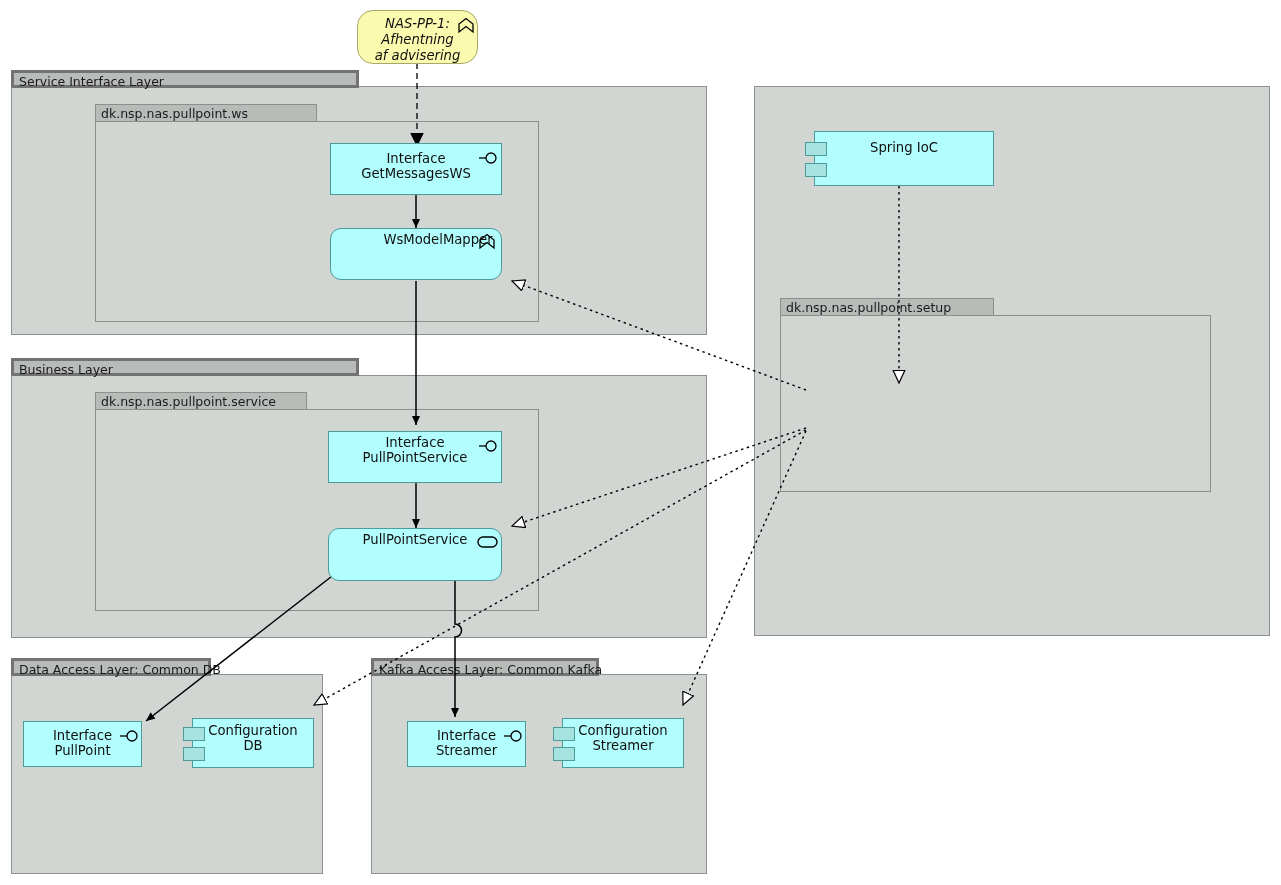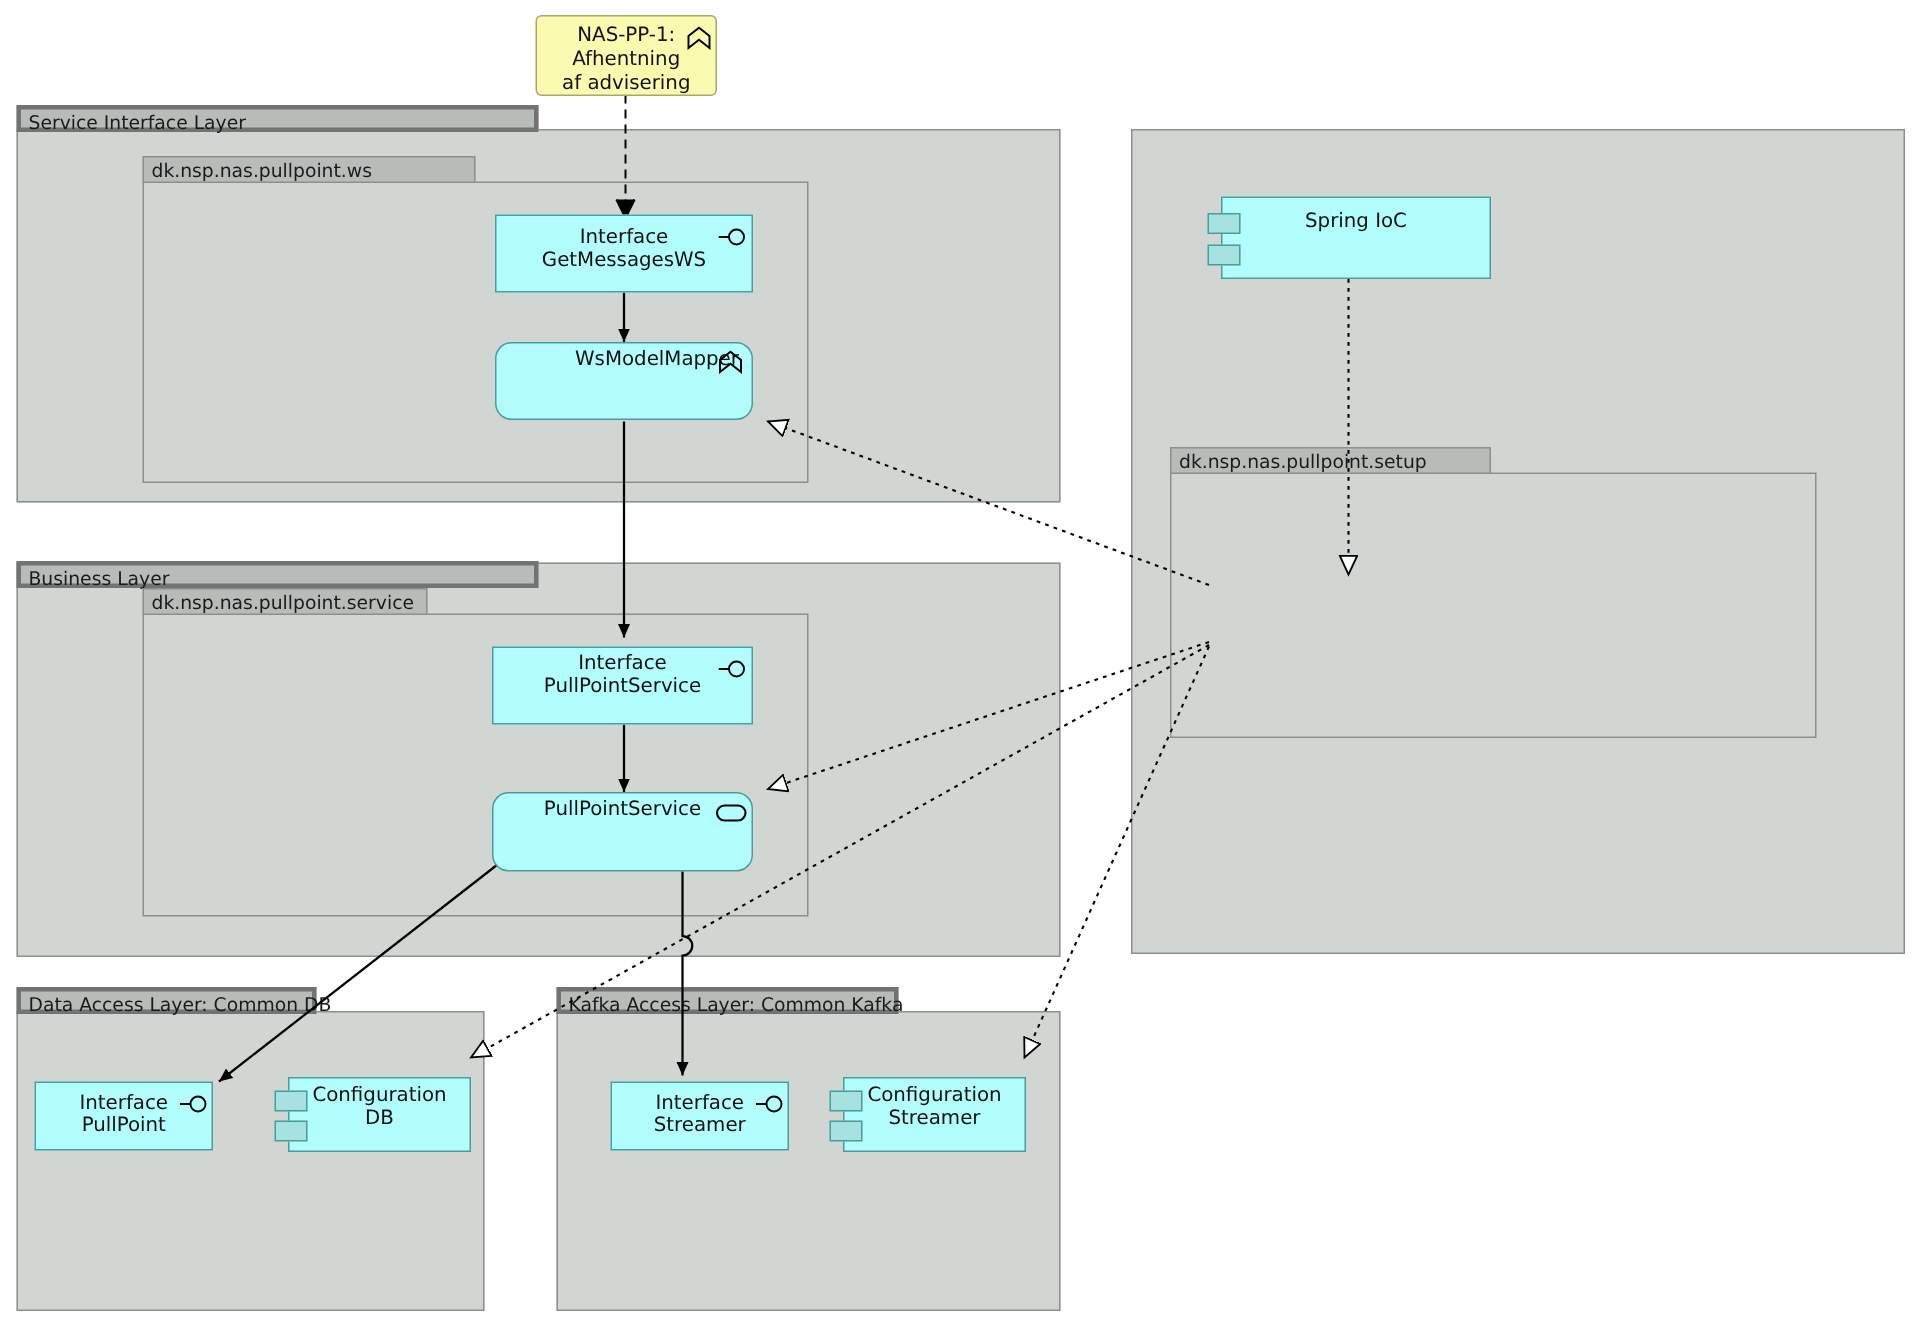--- a/index.html
+++ b/index.html
@@ -10,21 +10,21 @@
              font-size:12.5px;color:#1a1a1a;line-height:18px;padding:0 5px;white-space:nowrap;}
   .pkg{position:absolute;background:#d2d6d3;border:1px solid #8c908d;box-sizing:border-box;}
   .pkg-tab{position:absolute;background:#b8bcb9;border:1px solid #8c908d;box-sizing:border-box;
            font-size:12.5px;color:#1a1a1a;line-height:18px;padding:0 5px;white-space:nowrap;}
   .node{position:absolute;box-sizing:border-box;background:#b2fdfd;border:1px solid #4c9c9c;}
   .node.rounded{border-radius:11px;}
   .node-label{position:absolute;left:0;right:0;text-align:center;font-size:13.2px;color:#101010;
               line-height:15px;white-space:pre-line;}
   .ctab{position:absolute;background:#a6e3e0;border:1px solid #4c9c9c;box-sizing:border-box;}
   .note{position:absolute;box-sizing:border-box;background:#fbfbb0;border:1px solid #a8a86a;
-        border-radius:4px;}
+        border-radius:16px;font-style:italic;}
   .note-label{position:absolute;left:0;right:0;text-align:center;font-size:13.2px;color:#101010;
               line-height:16px;white-space:pre-line;}
   svg.ov{position:absolute;left:0;top:0;width:1281px;height:885px;overflow:visible;pointer-events:none;}
   .ico{position:absolute;}
 </style>
 </head>
 <body>
 
 <div id="canvas">
 
@@ -32,26 +32,26 @@
   <div class="layer-tab" style="left:11px;top:70px;width:348px;height:18px;">
     <span>Service Interface Layer</span>
   </div>
 
   <div class="pkg" style="left:95px;top:121px;width:444px;height:201px;"></div>
   <div class="pkg-tab" style="left:95px;top:104px;width:222px;height:18px;">
     <span>dk.nsp.nas.pullpoint.ws</span>
   </div>
 
   <div class="layer" style="left:11px;top:375px;width:696px;height:263px;"></div>
-  <div class="layer-tab" style="left:11px;top:358px;width:348px;height:18px;margin-top:16px;">
+  <div class="layer-tab" style="left:11px;top:358px;width:348px;height:18px;">
     <span>Business Layer</span>
   </div>
 
   <div class="pkg" style="left:95px;top:409px;width:444px;height:202px;"></div>
-  <div class="pkg-tab" style="left:95px;top:392px;width:190px;height:18px;">
+  <div class="pkg-tab" style="left:95px;top:392px;width:212px;height:18px;">
     <span>dk.nsp.nas.pullpoint.service</span>
   </div>
 
   <div class="layer" style="left:11px;top:674px;width:312px;height:200px;"></div>
   <div class="layer-tab" style="left:11px;top:658px;width:200px;height:18px;">
     <span>Data Access Layer: Common DB</span>
   </div>
 
   <div class="layer" style="left:371px;top:674px;width:336px;height:200px;"></div>
   <div class="layer-tab" style="left:371px;top:658px;width:228px;height:18px;">

